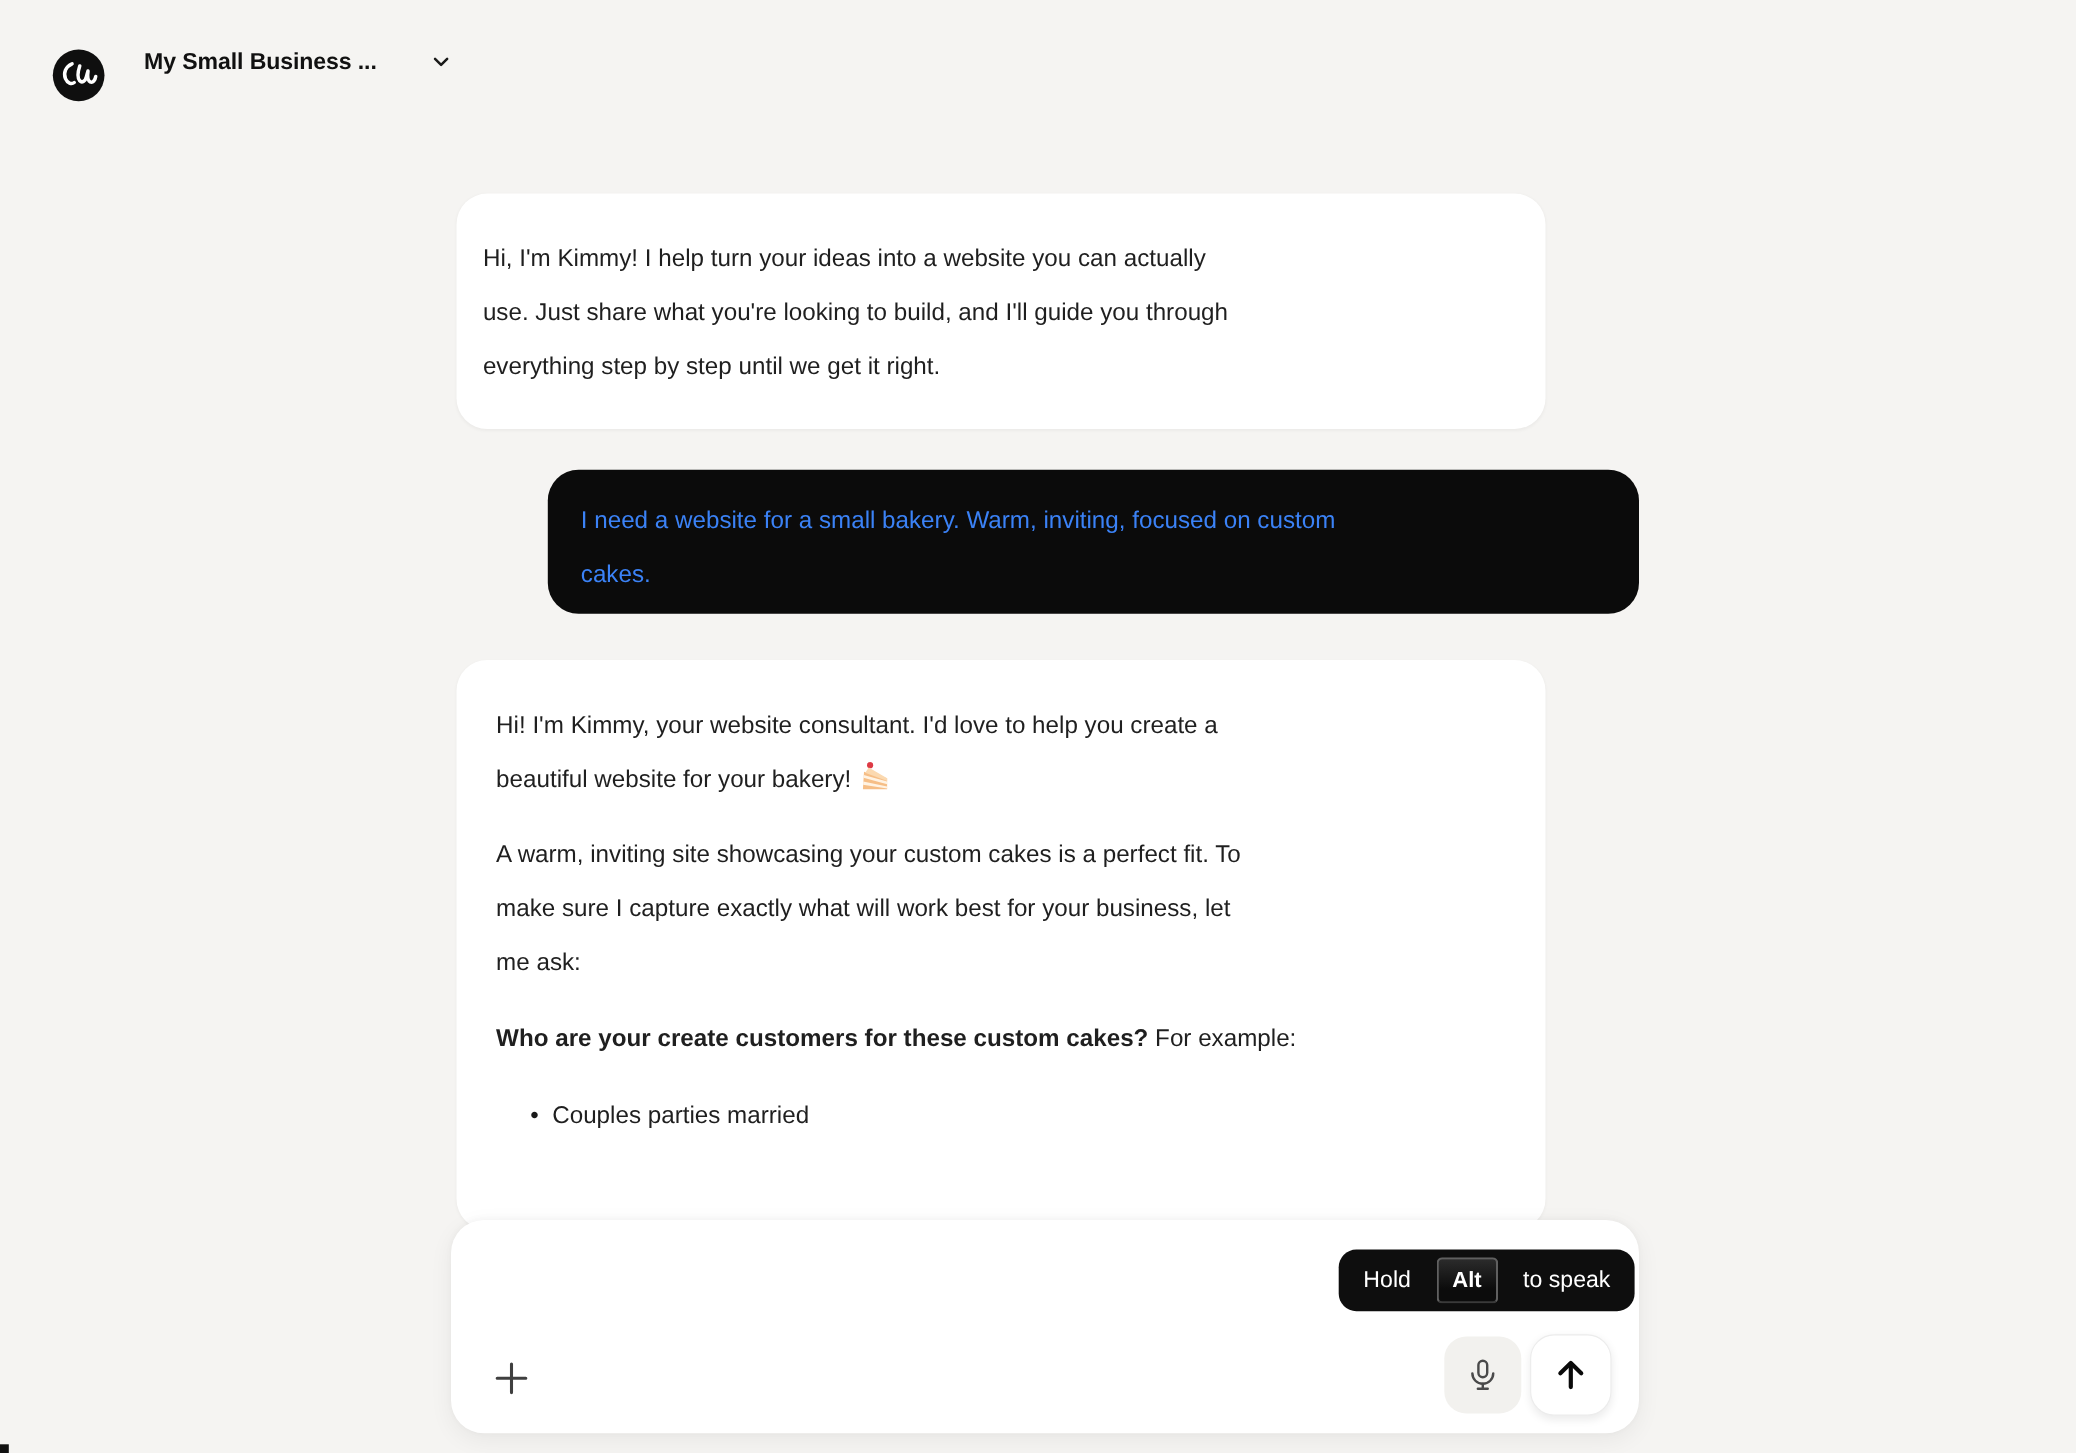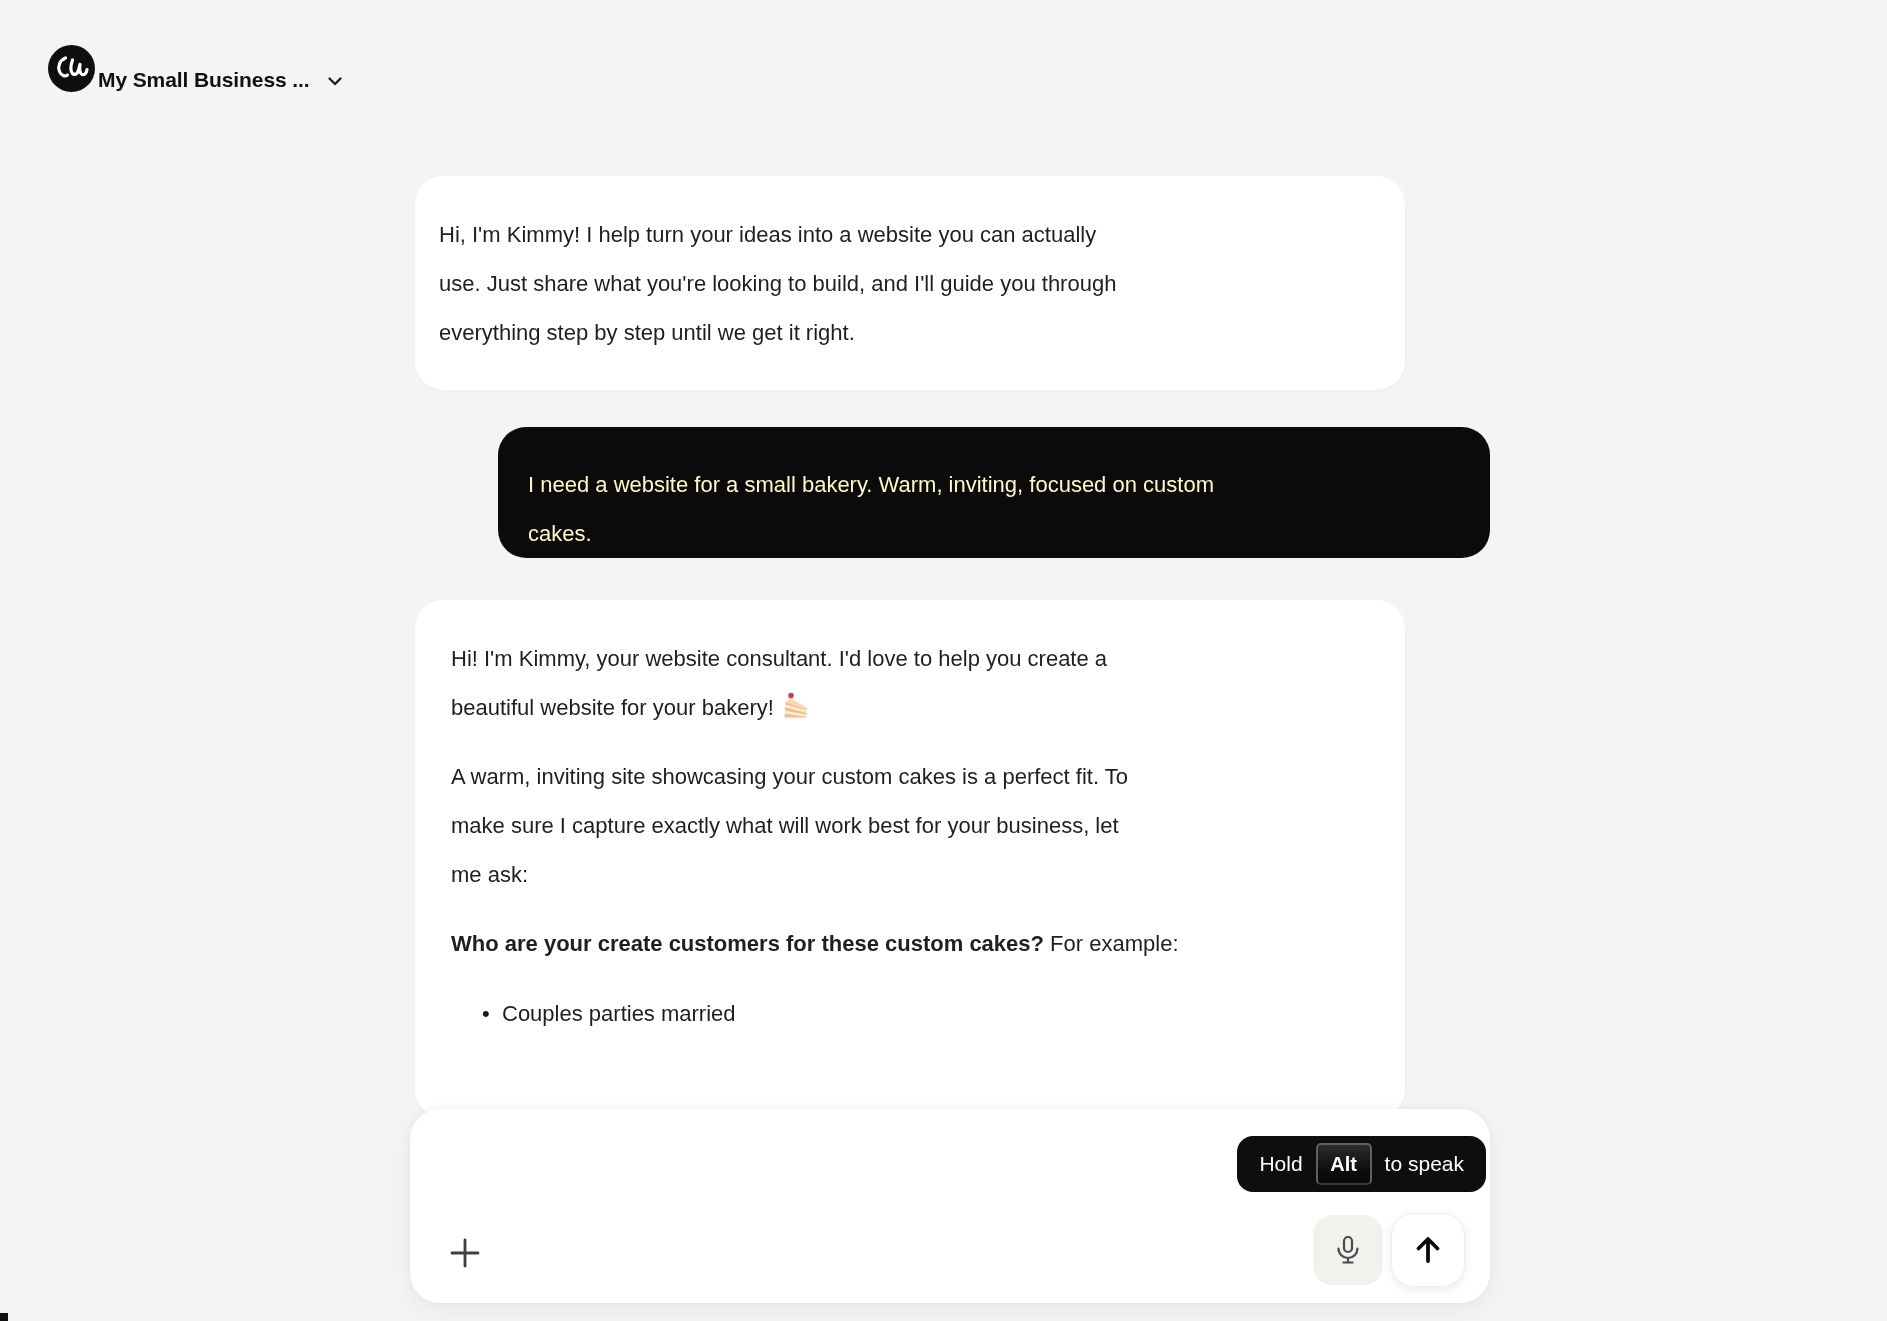--- a/index.html
+++ b/index.html
@@ -4,39 +4,39 @@
 <style>
   * { margin:0; padding:0; box-sizing:border-box; }
   html,body { width:1887px; height:1321px; }
   body { font-family:"Liberation Sans", sans-serif; }
   .screen {
     position:relative; width:1887px; height:1321px;
     background:#f5f4f2; overflow:hidden; color:#1f1f1f;
   }
 
   
-  .brand { position:absolute; left:48px; top:45px; display:flex; align-items:flex-end; gap:3px; cursor:pointer; }
+  .brand { position:absolute; left:48px; top:45px; display:flex; align-items:flex-start; gap:36px; cursor:pointer; }
   .logo { width:47px; height:47px; border-radius:50%; background:#0f0f0f; display:flex; align-items:center; justify-content:center; flex:0 0 auto; }
   .brand-title { font-size:21px; font-weight:700; color:#111; letter-spacing:-0.1px; white-space:pre; }
   .brand-chevron { margin-left:12px; display:flex; align-items:center; }
 
   
   .msg { position:absolute; border-radius:28px; }
   .msg p, .msg span, .msg li { font-size:22px; line-height:49px; }
   .pre { white-space:pre-line; }
 
   .assistant-1 {
     left:415px; top:176px; width:990px; height:214px;
     background:#ffffff; box-shadow:0 1px 3px rgba(0,0,0,.04);
     padding:34px 24px 0;
   }
   .user-bubble {
     left:498px; top:427px; width:992px; height:131px;
-    background:#0b0b0b; color:#fef9c3; border-radius:28px;
-    padding:33px 30px 0;
+    background:#0b0b0b; color:#3b82f6; border-radius:28px;
+    padding:21px 30px 0;
   }
   .assistant-2 {
     left:415px; top:600px; width:990px; height:518px;
     background:#ffffff; box-shadow:0 1px 3px rgba(0,0,0,.04);
     padding:34px 36px 0;
   }
   .assistant-2 .para + .para { margin-top:20px; }
   .q-bold { font-weight:700; }
   .emoji-inline { display:inline-block; width:27px; height:29px; vertical-align:-5px; margin-left:8px; }
   .assistant-2 ul { list-style:none; margin-top:21px; padding-left:31px; }
@@ -46,21 +46,21 @@
   
   .composer {
     position:absolute; left:410px; top:1109px; width:1080px; height:194px;
     background:#ffffff; border-radius:30px;
     box-shadow:0 6px 22px rgba(0,0,0,.06), 0 -1px 6px rgba(0,0,0,.03);
   }
   .input-region { position:absolute; left:28px; top:18px; width:760px; height:90px; border:none; outline:none; cursor:text; background:transparent; }
   .voice-hint {
     position:absolute; top:27px; right:4px; height:56px;
     background:#0e0e0e; color:#fff; border-radius:16px;
-    display:flex; align-items:center; gap:13px; padding:0 22px;
+    display:flex; align-items:center; gap:23px; padding:0 22px;
     font-size:21px; font-weight:500;
   }
   .keycap {
     display:flex; align-items:center; justify-content:center;
     width:56px; height:42px; border-radius:5px;
     background:linear-gradient(180deg,#2b2b2b 0%,#0c0c0c 70%);
     border:2px solid #606060; border-bottom-color:#3a3a3a;
     font-weight:700; font-size:20px; color:#fff;
   }
   .btn { position:absolute; display:flex; align-items:center; justify-content:center; border:none; cursor:pointer; background:transparent; }

